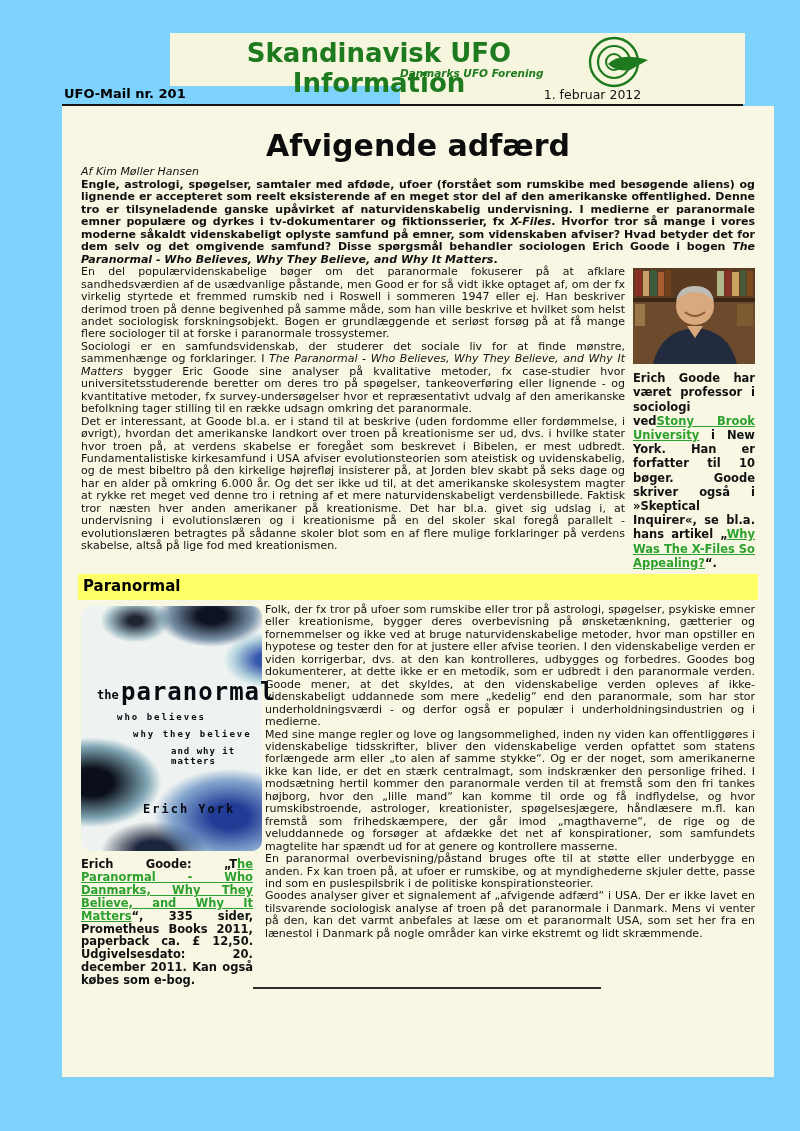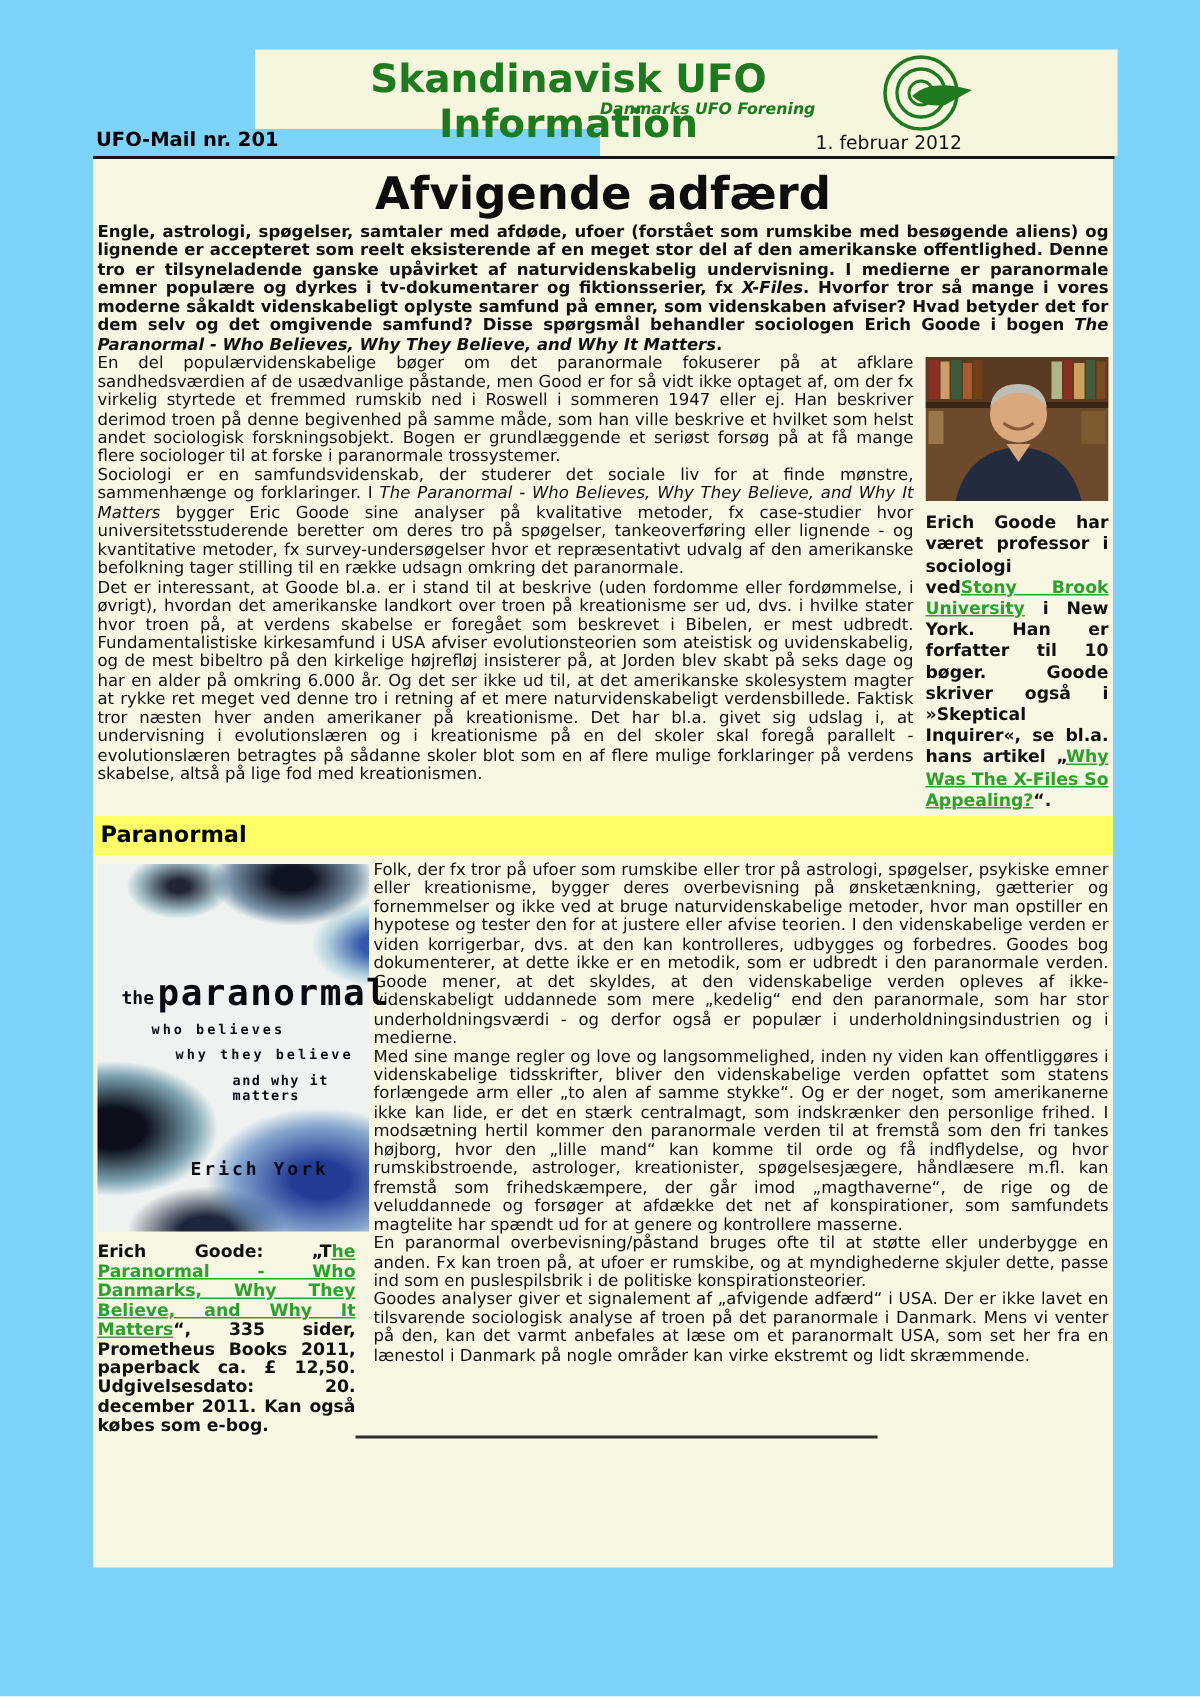--- a/index.html
+++ b/index.html
@@ -11,21 +11,21 @@
   .site-title{position:absolute;left:178px;top:38px;width:402px;text-align:center;
               font-size:26px;font-weight:bold;color:#1e7a1e;letter-spacing:0px;}
   .org{position:absolute;left:400px;top:67px;width:180px;
        font-size:10.5px;font-weight:bold;font-style:italic;color:#1e7a1e;}
   .logo{position:absolute;left:584px;top:34px;}
   .issue{position:absolute;left:64px;top:86px;font-size:13px;font-weight:bold;color:#000;}
   .date{position:absolute;left:530px;top:87px;width:125px;text-align:center;font-size:12.5px;}
   .top-rule{position:absolute;left:62px;top:104px;width:681px;border-top:2px solid #151515;}
   
   .content{position:absolute;left:62px;top:106px;width:680px;height:939px;
-           background:#f8f7e3;padding:0;}
+           background:#f8f7e3;padding:16px;}
   .inner{padding:2px 3px 0 3px;}
   h1.article-title{margin:4px 0 2px 0;text-align:center;font-size:30px;color:#0d0d0d;}
   .byline{font-style:italic;font-size:11px;margin:0 0 1px 0;}
   p.txt{margin:0;font-size:11px;line-height:12.45px;text-align:justify;}
   .lead{font-weight:bold;}
   .it{font-style:italic;}
   a.lnk{color:#2da12d;text-decoration:underline;cursor:pointer;}
   
   .sidebar{float:right;width:122px;margin:2px 0 4px 8px;}
   .photo{width:122px;height:96px;display:block;}
@@ -37,21 +37,21 @@
   .info-def{font-size:11.5px;margin-top:1px;}
   
   .book-block{float:left;width:174px;margin:2px 10px 0 0;}
   .cover{position:relative;width:181px;height:245px;background:
      radial-gradient(ellipse 70px 40px at 72% 4%, rgba(5,10,25,.96) 20%, rgba(30,70,110,.55) 60%, rgba(255,255,255,0) 78%),
      radial-gradient(ellipse 45px 28px at 30% 6%, rgba(10,15,30,.9) 15%, rgba(60,120,140,.4) 60%, rgba(255,255,255,0) 78%),
      radial-gradient(ellipse 55px 35px at 103% 22%, rgba(20,60,160,.85) 20%, rgba(90,160,190,.4) 60%, rgba(255,255,255,0) 80%),
      radial-gradient(ellipse 85px 55px at 6% 72%, rgba(3,8,18,.97) 25%, rgba(20,90,120,.5) 65%, rgba(255,255,255,0) 82%),
      radial-gradient(ellipse 95px 60px at 82% 86%, rgba(12,40,140,.9) 20%, rgba(30,90,170,.5) 60%, rgba(255,255,255,0) 80%),
      radial-gradient(ellipse 70px 40px at 40% 100%, rgba(5,15,40,.9) 25%, rgba(255,255,255,0) 75%),
-     #eef3f2;}
+     #eef3f2; border-radius: 10px;}
   .cover span{position:absolute;font-family:"DejaVu Sans Mono",monospace;color:#0a0a12;}
   .cv-the{left:16px;top:82px;font-size:12px;font-weight:bold;}
   .cv-para{left:40px;top:72px;font-size:24px;font-weight:bold;letter-spacing:1px;}
   .cv-s1{left:36px;top:106px;font-size:9px;font-weight:bold;letter-spacing:2px;}
   .cv-s2{left:52px;top:123px;font-size:9px;font-weight:bold;letter-spacing:2px;}
   .cv-s3{left:90px;top:140px;font-size:9px;font-weight:bold;letter-spacing:1px;}
   .cv-author{left:62px;top:196px;font-size:12px;font-weight:bold;letter-spacing:2px;}
   .book-caption{font-size:11.5px;font-weight:bold;line-height:12.9px;
                 text-align:justify;margin-top:7px;width:172px;}
   .end-rule{clear:both;width:348px;margin:16px 0 0 172px;border-top:2px solid #2e2e2e;}
@@ -78,20 +78,21 @@
       <path d="M24 30 Q36 18 64 26 L46 36 Q32 38 24 30 Z" fill="#1e7a1e"></path>
     </svg>
   </div>
   <div class="issue">UFO-Mail nr. 201</div>
   <div class="date">1. februar 2012</div>
   <div class="top-rule"></div>
 
   <div class="content">
     <div class="inner">
       <h1 class="article-title">Afvigende adfærd</h1>
+      <div class="byline">Af Kim Møller Hansen</div>
       <p class="txt lead"><span>Engle, astrologi, spøgelser, samtaler med afdøde, ufoer (forstået som rumskibe med besøgende aliens) og lignende er accepteret som reelt eksisterende af en meget stor del af den amerikanske offentlighed. Denne tro er tilsyneladende ganske upåvirket af naturvidenskabelig undervisning. I medierne er paranormale emner populære og dyrkes i tv-dokumentarer og fiktionsserier, fx </span><span class=" it">X-Files</span><span>. Hvorfor tror så mange i vores moderne såkaldt videnskabeligt oplyste samfund på emner, som videnskaben afviser? Hvad betyder det for dem selv og det omgivende samfund? Disse spørgsmål behandler sociologen Erich Goode i bogen </span><span class=" it">The Paranormal - Who Believes, Why They Believe, and Why It Matters</span><span>.</span></p>
 
       <div>
         <div class="sidebar">
           <svg class="photo" viewBox="0 0 122 96" preserveAspectRatio="none">
             <rect width="122" height="96" fill="#6e4a2c"></rect>
             <rect x="0" y="0" width="122" height="30" fill="#5b3a22"></rect>
             <rect x="2" y="2" width="7" height="26" fill="#8a2f23"></rect>
               <rect x="10" y="3" width="6" height="25" fill="#c7a06a"></rect>
             <rect x="17" y="2" width="7" height="26" fill="#3c5a3c"></rect>

